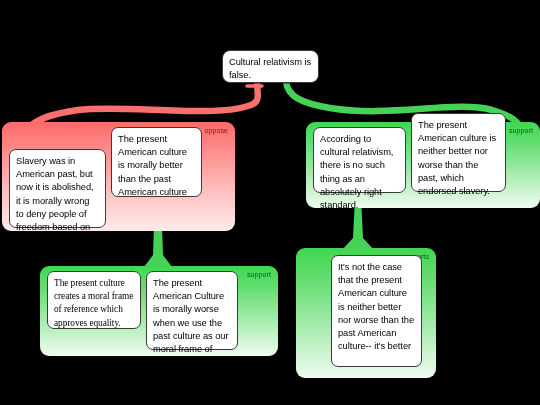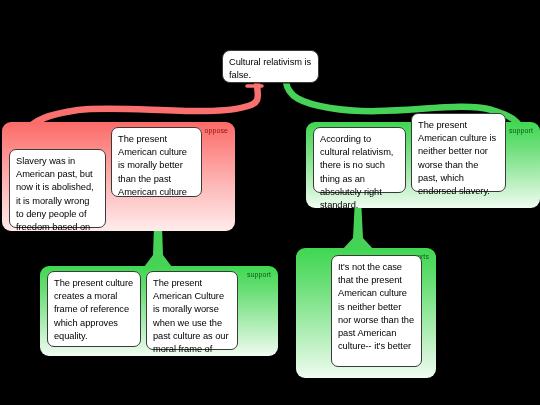--- a/index.html
+++ b/index.html
@@ -127,21 +127,21 @@
   <div class="claim" style="left:313px; top:127px; width:93px; height:66px;">
     <span>According to cultural relativism, there is no such thing as an absolutely right standard.</span>
   </div>
   <div class="claim" style="left:411px; top:113px; width:95px; height:79px;">
     <span>The present American culture is neither better nor worse than the past, which endorsed slavery.</span>
   </div>
 
   <div class="group support" style="left:40px; top:266px; width:238px; height:90px;">
     <span class="group-label">support</span>
   </div>
-  <div class="claim" style="left:47px; top:271px; width:94px; height:76px;">
+  <div class="claim" style="left:47px; top:271px; width:94px; height:58px;font-family:Liberation Serif, serif;">
     <span>The present culture creates a moral frame of reference which approves equality.</span>
   </div>
   <div class="claim" style="left:146px; top:271px; width:92px; height:79px;">
     <span>The present American Culture is morally worse when we use the past culture as our moral frame of reference.</span>
   </div>
 
   <div class="group support" style="left:296px; top:248px; width:140px; height:130px;">
     <span class="group-label">supports</span>
   </div>
   <div class="claim" style="left:303px; top:255px; width:91px; height:112px;margin-left:28px;">

